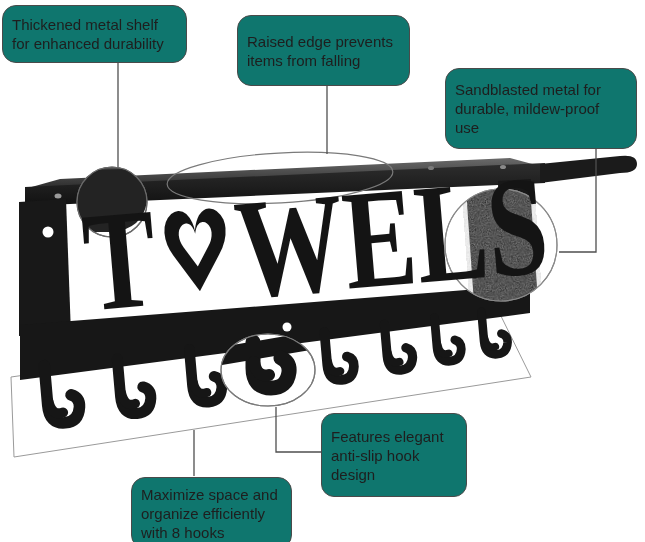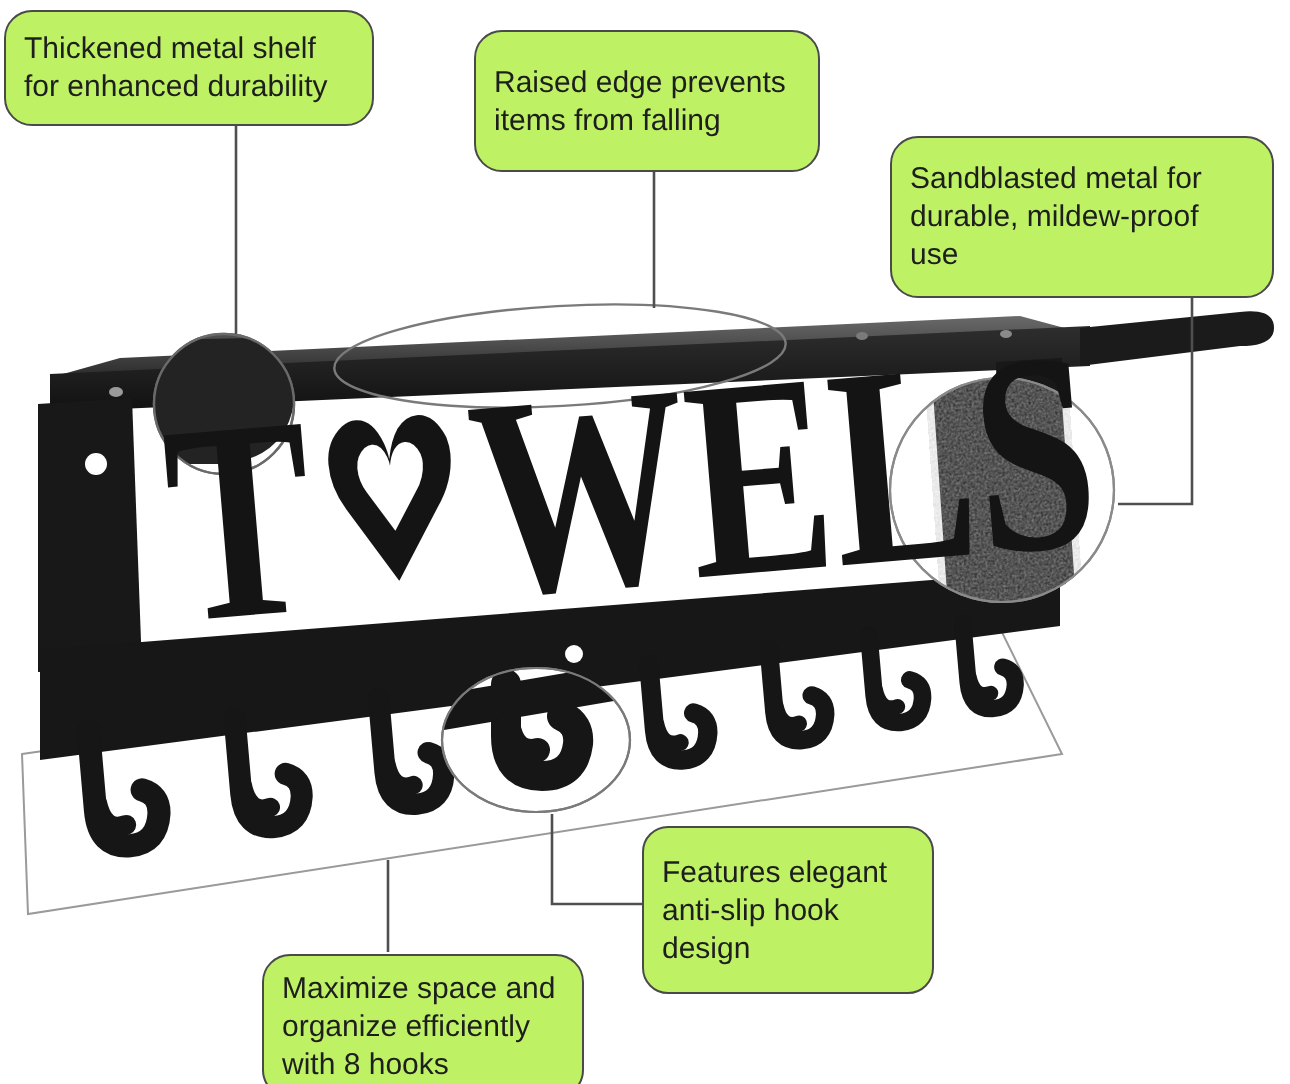--- a/index.html
+++ b/index.html
@@ -15,21 +15,21 @@
     font-family:"Liberation Serif","DejaVu Serif",serif;font-weight:700;
     font-size:142px;line-height:1;color:#141414;
   }
   .heart-wrap{position:relative;display:inline-block;margin:14px 2px 0 4px;}
   .heart-outer{display:block;font-family:"DejaVu Sans",sans-serif;font-weight:700;
     font-size:112px;line-height:1;color:#141414;}
   .heart-inner{position:absolute;left:50%;top:44%;transform:translate(-50%,-50%);
     font-family:"DejaVu Sans",sans-serif;font-weight:700;font-size:60px;line-height:1;color:#ffffff;}
   .callout{
     position:absolute;z-index:3;box-sizing:border-box;
-    background:#bef264;border:1.7px solid #4a4a4a;border-radius:14px;
+    background:#0f766e;border:1.7px solid #4a4a4a;border-radius:14px;
     color:#1e1e1e;font-size:15px;line-height:19px;
     display:flex;align-items:center;padding:4px 9px;
     white-space:pre-line;
   }
   #co-1{left:2px;  top:5px;  width:185px;height:58px;}
   #co-2{left:237px;top:15px; width:173px;height:71px;}
   #co-3{left:445px;top:68px; width:192px;height:81px;}
   #co-4{left:321px;top:413px;width:146px;height:84px;border-radius:13px;}
   #co-5{left:131px;top:477px;width:161px;height:72px;}
 </style>

